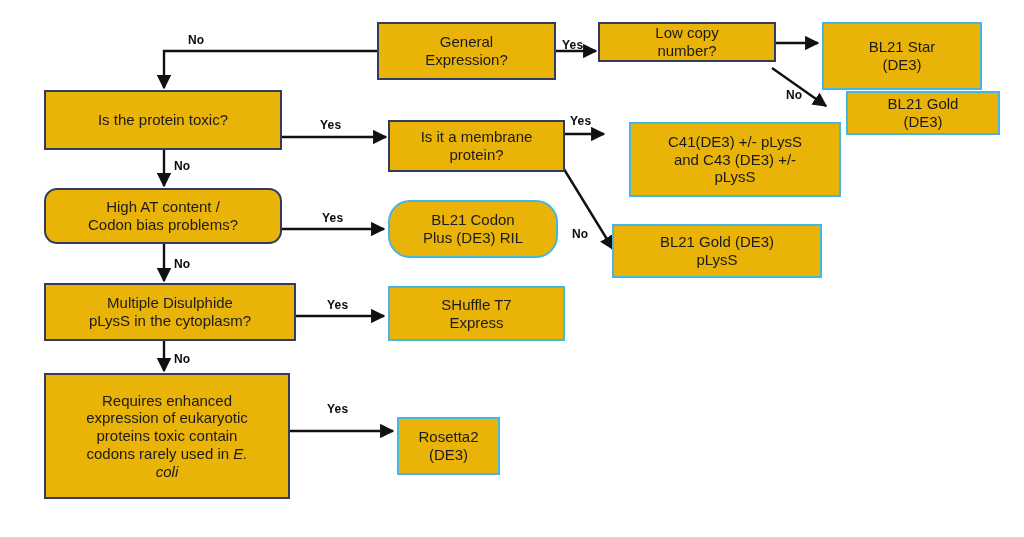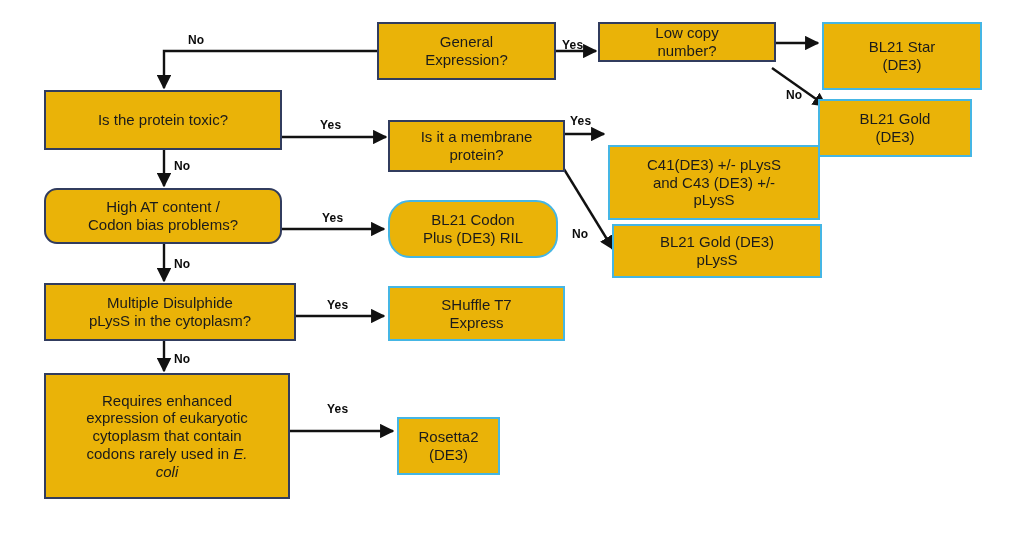--- a/index.html
+++ b/index.html
@@ -121,38 +121,38 @@
   </div>
 
   <div class="node decision" style="left:44px; top:283px; width:252px; height:58px;">
     <span class="txt">Multiple Disulphide
 pLysS in the cytoplasm?</span>
   </div>
 
   <div class="node decision" style="left:44px; top:373px; width:246px; height:126px; flex-direction:column;">
     <span>Requires enhanced</span>
     <span>expression of eukaryotic</span>
-    <span>cytoplasm that contain</span>
+    <span>proteins toxic contain</span>
     <span>
       <span>codons rarely used in </span><span class="ital">E.</span>
     </span>
     <span class="ital">coli</span>
   </div>
 
   <div class="node terminal" style="left:822px; top:22px; width:160px; height:68px;">
     <span class="txt">BL21 Star
 (DE3)</span>
   </div>
 
-  <div class="node terminal" style="left:818px; top:91px; width:154px; height:58px;margin-top:8px;">
+  <div class="node terminal" style="left:846px; top:91px; width:154px; height:44px;">
     <span class="txt">BL21 Gold
 (DE3)</span>
   </div>
 
-  <div class="node terminal" style="left:608px; top:122px; width:212px; height:75px;margin-top:23px;">
+  <div class="node terminal" style="left:629px; top:122px; width:212px; height:75px;">
     <span class="txt">C41(DE3) +/- pLysS
 and C43 (DE3) +/-
 pLysS</span>
   </div>
 
   <div class="node terminal" style="left:612px; top:224px; width:210px; height:54px;">
     <span class="txt">BL21 Gold (DE3)
 pLysS</span>
   </div>
 

